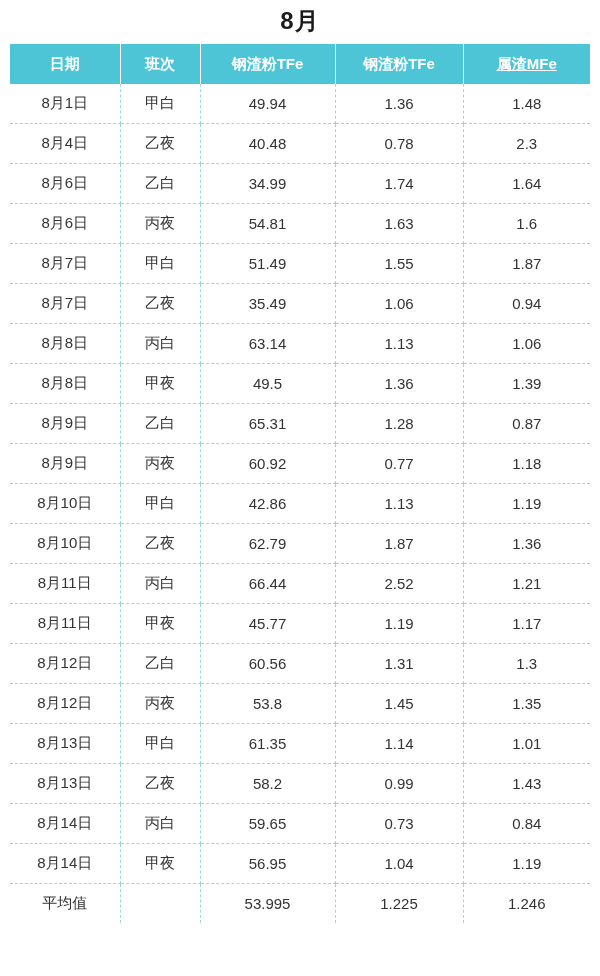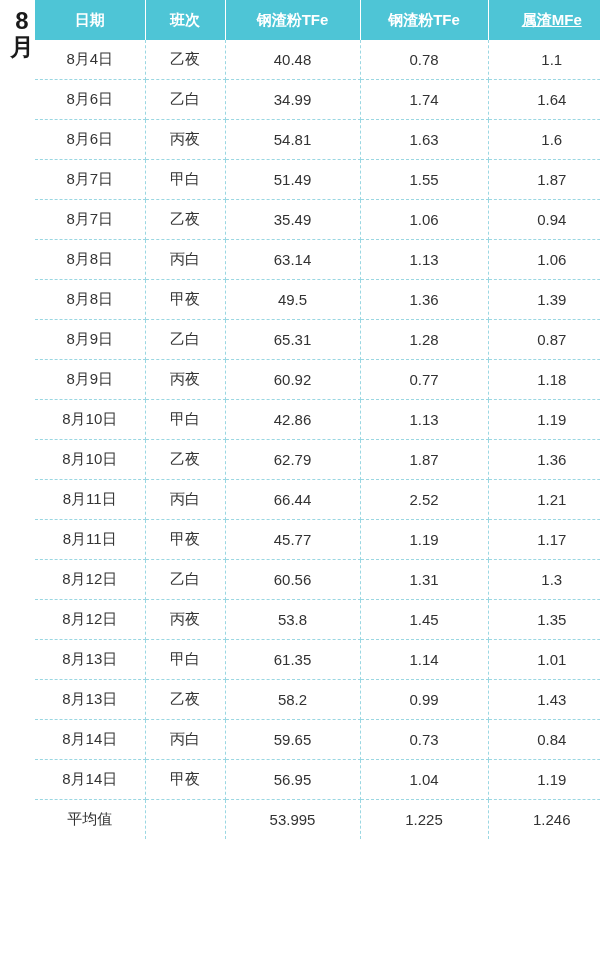--- a/index.html
+++ b/index.html
@@ -13,21 +13,21 @@
     font-family: "Liberation Sans", "DejaVu Sans", sans-serif;
     color: #222;
     overflow: hidden;
   }
   .page {
     width: 600px;
     height: 740px;
     box-sizing: border-box;
     padding: 0 10px;
     display: flex;
-    flex-direction: row;
+    flex-direction: column;
   }
   .title {
     text-align: center;
     font-size: 24px;
     font-weight: bold;
     color: #1a1a1a;
     letter-spacing: 1px;
     padding: 8px 0 10px 0;
     line-height: 1.1;
   }
@@ -98,25 +98,32 @@
         <tr>
           <th>日期</th>
           <th>班次</th>
           <th>钢渣粉TFe</th>
           <th>钢渣粉TFe</th>
           <th>属渣MFe</th>
         </tr>
       </thead>
       <tbody id="tbody">
           <tr>
+            <td>8月1日</td>
+            <td>甲白</td>
+            <td>49.94</td>
+            <td>1.36</td>
+            <td>1.48</td>
+          </tr>
+          <tr>
             <td>8月4日</td>
             <td>乙夜</td>
             <td>40.48</td>
             <td>0.78</td>
-            <td>1.1</td>
+            <td>2.3</td>
           </tr>
           <tr>
             <td>8月6日</td>
             <td>乙白</td>
             <td>34.99</td>
             <td>1.74</td>
             <td>1.64</td>
           </tr>
           <tr>
             <td>8月6日</td>

